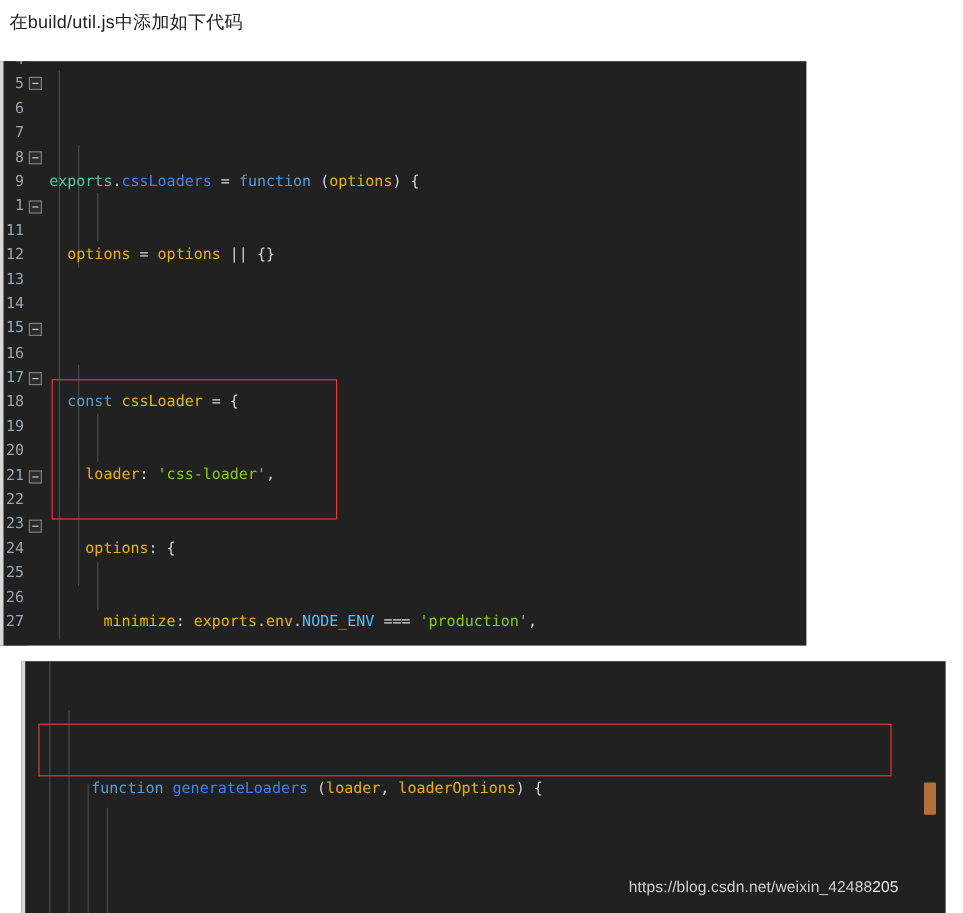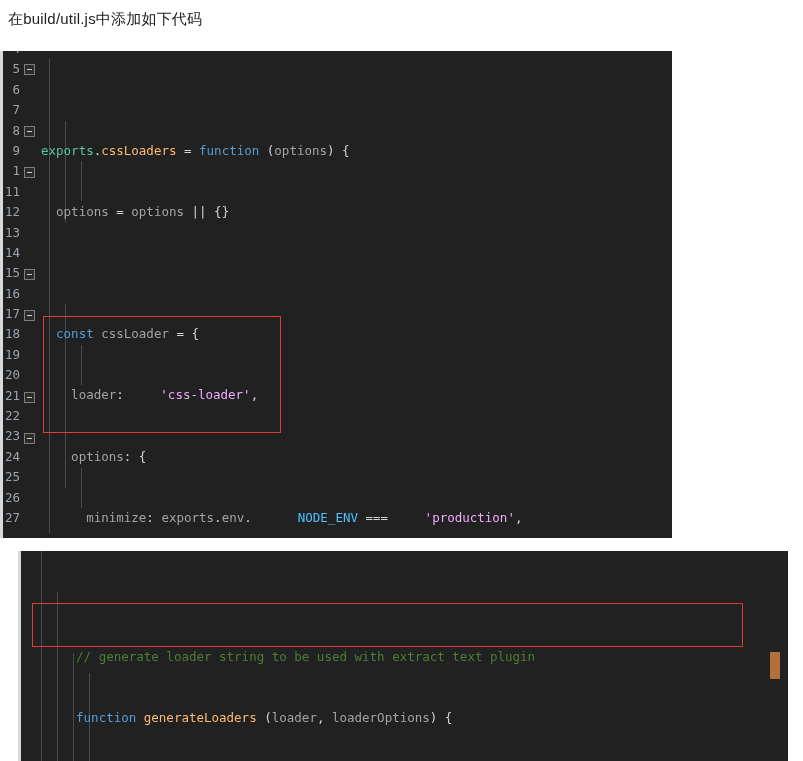--- a/index.html
+++ b/index.html
@@ -127,25 +127,25 @@
   .guide {
     position: absolute;
     width: 1px;
     background: #4a4a4a;
     z-index: 0;
   }
 
   
   .t-kw      { color: #569cd6; }   
   .t-green   { color: #4ec9a0; }   
-  .t-yellow  { color: #fdba74; }   
-  .t-prop    { color: #a3a3a3; }   
-  .t-str     { color: #f0abfc; margin-left: 29px; }   
+  .t-yellow  { color: #3b82f6; }   
+  .t-prop    { color: #eab308; }   
+  .t-str     { color: #84cc16; }   
   .t-op      { color: #d4d4d4; }   
-  .t-const   { color: #4fc1ff; margin-left: 46px; }   
+  .t-const   { color: #4fc1ff; }   
   .t-comment { color: #4d7d37; }
 
   
   .redbox {
     position: absolute;
     border: 1.6px solid #e03a3a;
     box-sizing: border-box;
     z-index: 5;
     pointer-events: none;
   }
@@ -274,30 +274,30 @@
 
   <div class="code-block block-two">
 
     <div class="guide" style="left:20px; top:0px;  height:210px;"></div>
     <div class="guide" style="left:36px; top:41px; height:169px;"></div>
     <div class="guide" style="left:52px; top:102px; height:108px;"></div>
     <div class="guide" style="left:68px; top:122px; height:88px;"></div>
 
     <div class="code-text">
       <div class="ln" style="height:14px;"></div>
-      <div class="ln"><span class="t-comment">  // generate loader string to be used with extract text plugin</span></div>
       <div class="ln"><span class="t-kw">  function</span><span class="t-yellow"> generateLoaders</span><span class="t-op"> (</span><span class="t-prop">loader</span><span class="t-op">, </span><span class="t-prop">loaderOptions</span><span class="t-op">) {</span></div>
       
       
       
       
       
       
       
     </div>
 
     <div class="scroll-thumb"></div>
   </div>
 
   <div class="redbox box-loaders"></div>
 
+  <div class="watermark"><span>https://blog.csdn.net/weixin_42488</span><span class="tail">205</span></div>
 
 </div>
 
 </body></html>

